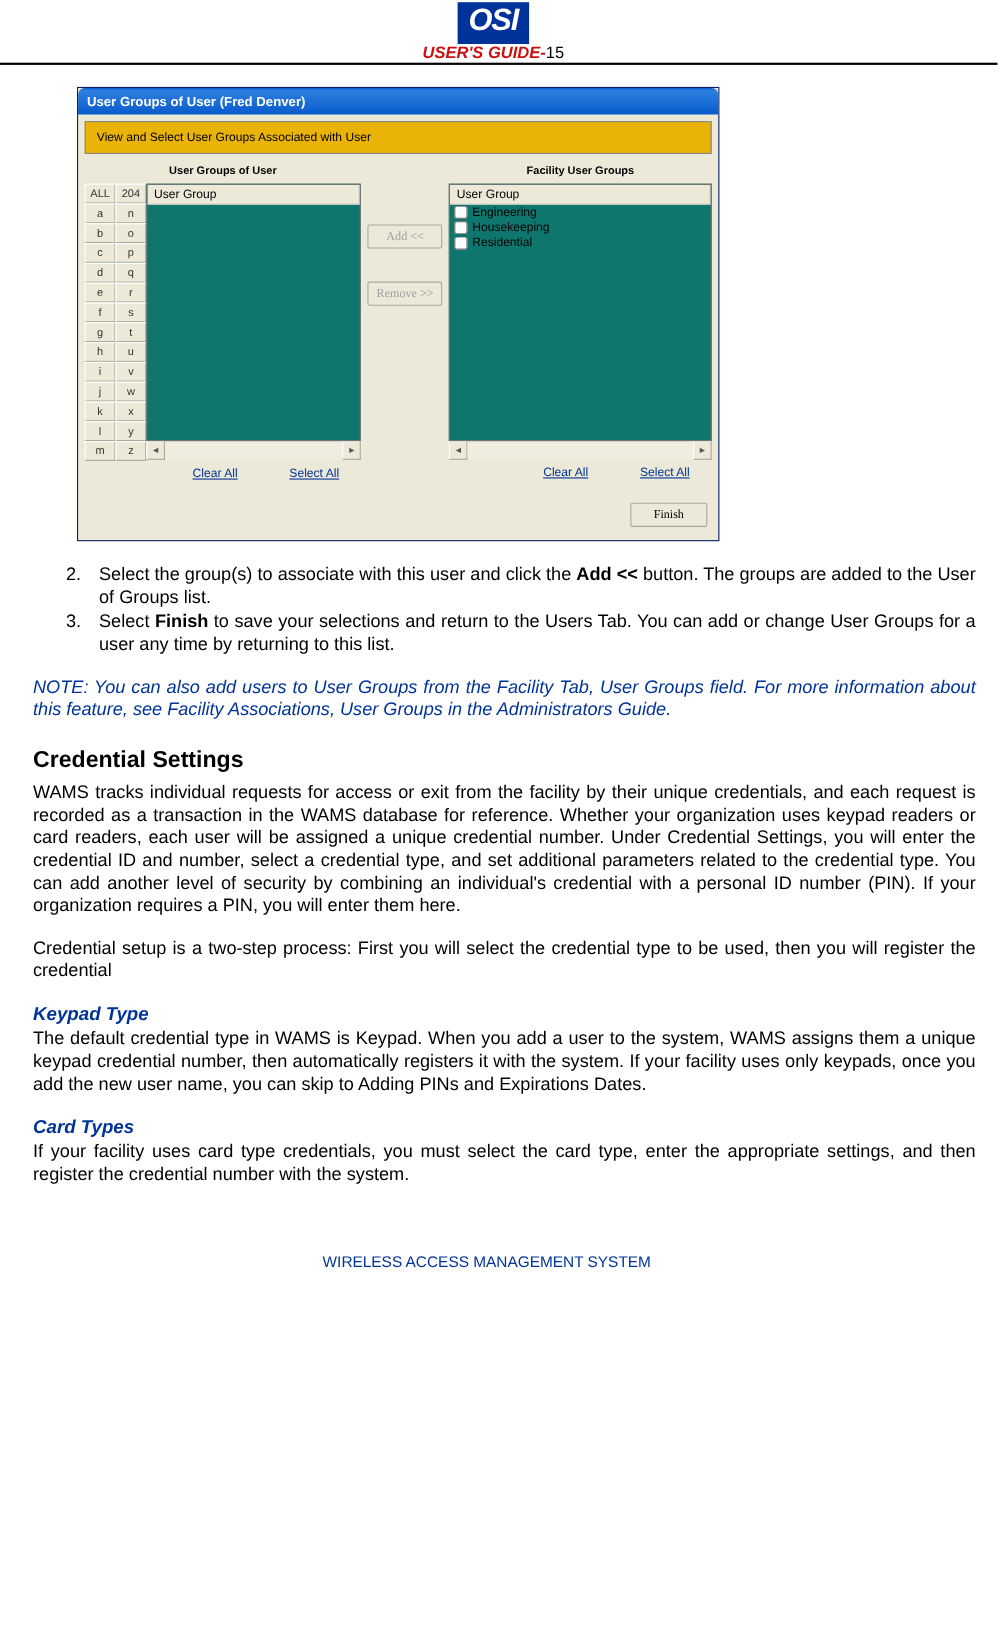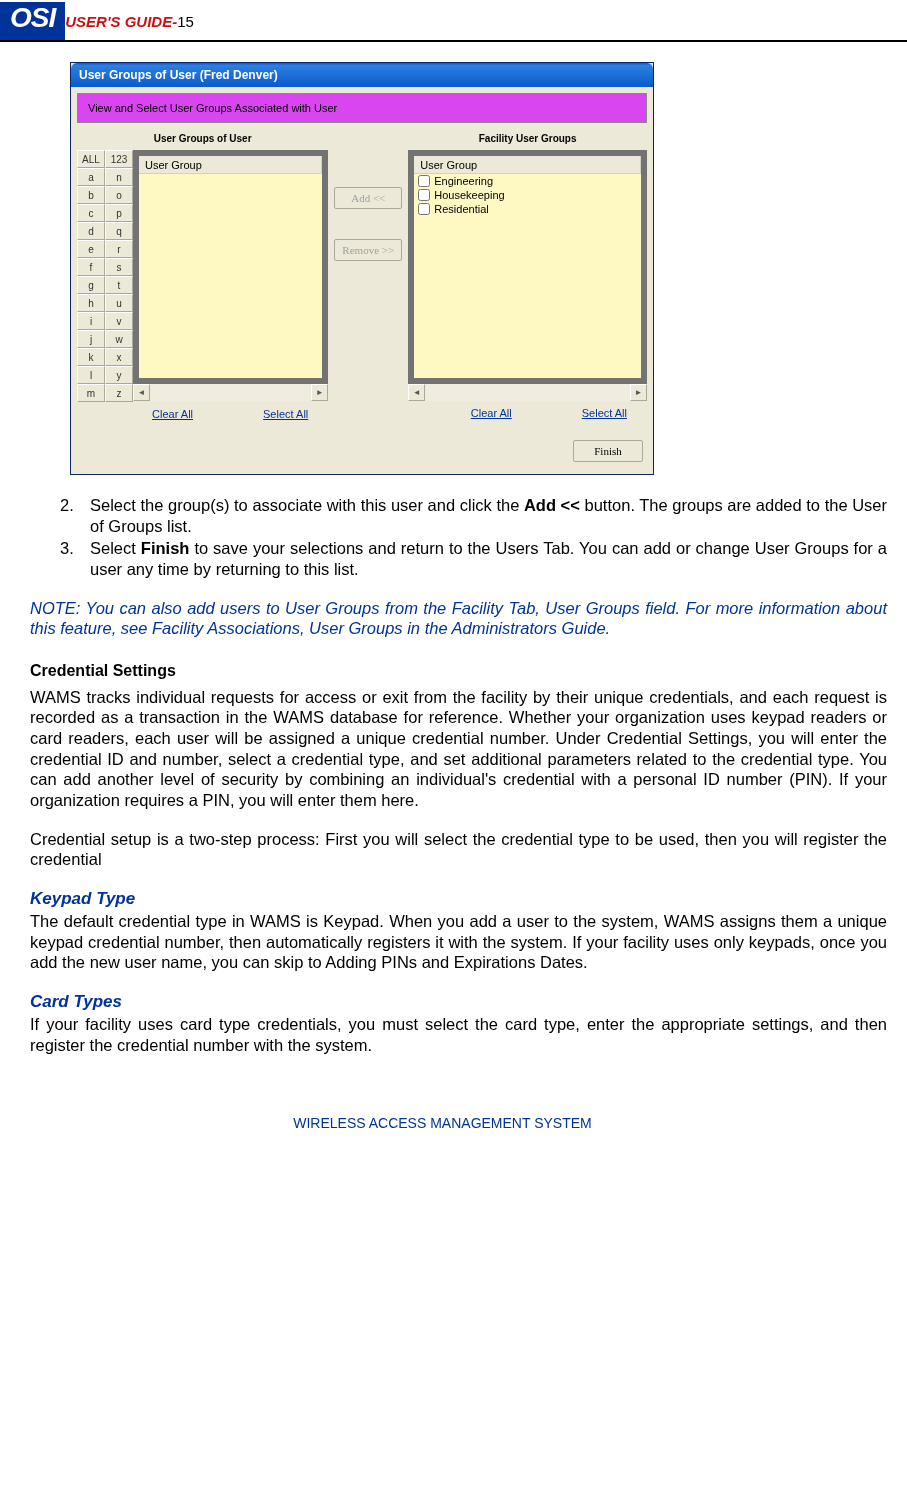--- a/index.html
+++ b/index.html
@@ -1,70 +1,70 @@
 <!DOCTYPE html>
 <html><head>
   <meta charset="utf-8">
   <style>
     * { box-sizing: border-box; margin: 0; padding: 0; }
     body { font-family: Arial, sans-serif; background: #fff; width: 907px; }
     
     
-    .page-header { display: flex; justify-content: flex-start; align-items: center; padding: 2px 10px 0 0; border-bottom: 2px solid #000; }
+    .page-header { display: flex; justify-content: center; align-items: center; padding: 2px 10px 0 0; border-bottom: 2px solid #000; flex-direction: column; }
     .logo { background: #003399; color: #fff; font-family: 'Arial Black', sans-serif; font-style: italic; font-weight: 900; font-size: 28px; padding: 0px 10px 6px 10px; letter-spacing: -1px; }
     .header-right { font-size: 15px; font-style: italic; color: #cc1010; font-weight: bold; }
     .header-right .pnum { font-style: normal; color: #000; font-weight: normal; font-size: 15px; margin-top: 18px; }
     
     
     .screenshot-wrap { padding: 20px 0 20px 70px; }
     .win { width: 584px; border: 1px solid #0a246a; background: #ece9d8; font-family: Tahoma, sans-serif; font-size: 11px; }
     .titlebar { background: linear-gradient(to bottom, #0a5bcc, #2d7fe0 10%, #0a5bcc); color: #fff; padding: 5px 8px; font-size: 12px; font-weight: bold; border-radius: 6px 6px 0 0; }
-    .instruction { background: #d946ef; border: 1px solid #888; margin: 6px 6px 4px 6px; padding: 8px 10px; font-size: 11px; color: #000; }
+    .instruction { background: #eab308; border: 1px solid #888; margin: 6px 6px 4px 6px; padding: 8px 10px; font-size: 11px; color: #000; }
     
     .main-area { display: flex; padding: 0 6px 6px 6px; gap: 0; }
     .col-left { flex: 1; }
     .col-mid { width: 80px; display: flex; flex-direction: column; justify-content: flex-start; align-items: center; padding-top: 60px; gap: 30px;}
     .col-right { flex: 0.95; }
     
     .section-title { text-align: center; font-weight: bold; font-size: 10px; padding: 6px 0; }
     
     .list-header { background: #ece9d8; border: 1px solid #fff; border-right-color:#919191; border-bottom-color:#919191; padding: 2px 6px; font-size: 11px; height:18px; display:flex; align-items:center;}
-    .list-box { background: #fef9c3; border: 6px solid #737373; height: 235px; overflow-y: auto; position: relative; }
+    .list-box { background: #0f766e; border: 1px solid #737373; height: 235px; overflow-y: auto; position: relative; }
     .list-box .list-header { border: none; border-bottom: 1px solid #d4d0c8; border-right: 1px solid #d4d0c8; background:#ece9d8; }
     
     .alpha-grid { display: grid; grid-template-columns: 28px 28px; grid-auto-rows: 18px; }
     .alpha-btn { border: 1px solid #fff; border-right-color:#aca899; border-bottom-color:#aca899; background: #ece9d8; font-size: 10px; display: flex; align-items: center; justify-content: center; cursor: pointer; color:#333; }
     
     .left-flex { display: flex; }
     .left-list-wrap { flex: 1; }
     
     .scroll-row { display: flex; align-items: center; background: #ece9d8; height: 17px; }
     .scroll-btn { width: 17px; height: 17px; border: 1px solid #fff; border-right-color:#aca899; border-bottom-color:#aca899; background: #ece9d8; font-size: 8px; display:flex; align-items:center; justify-content:center; color:#555;}
     .scroll-track { flex: 1; background: #f0ede0; height: 17px; }
     
-    .links-row { display: flex; justify-content: flex-end; gap: 70px; padding: 6px 20px 2px 0; font-size: 11px; }
+    .links-row { display: flex; justify-content: flex-end; gap: 47px; padding: 6px 20px 2px 0; font-size: 11px; }
     .link { color: #003399; text-decoration: underline; cursor: pointer; }
     
     .btn { background: #ece9d8; border: 1px solid #aca899; border-radius: 2px; padding: 2px 6px; font-size: 11px; min-width: 68px; height: 22px; cursor: pointer; color: #a0a0a0; font-family: Tahoma; }
     .btn.enabled { color: #000; }
     .finish-row { text-align: right; padding: 12px 10px 12px 0; }
     .btn-finish { min-width: 70px; color: #000; padding: 3px 14px; }
     
     .check-item { display: flex; align-items: center; gap: 4px; padding: 1px 4px; font-size: 11px; }
     .check-item input { width: 12px; height: 12px; }
     
     
     .doc-body { padding: 0 20px 40px 30px; font-size: 16.5px; line-height: 1.25; }
     .ol { padding-left: 30px; }
     .ol .li { display: flex; margin-bottom: 2px; }
     .ol .num { width: 30px; flex-shrink:0; }
     .ol .txt { flex: 1; text-align: justify; }
     .note { color: #003399; font-style: italic; margin-top: 18px; text-align: justify; }
     .note .label { font-weight: normal; }
-    .h2 { font-size: 16px; font-weight: bold; margin-top: 22px; margin-bottom: 6px; }
+    .h2 { font-size: 21px; font-weight: bold; margin-top: 22px; margin-bottom: 6px; }
     .para { margin-top: 0; text-align: justify; }
     .para2 { margin-top: 18px; text-align: justify;}
     .h3 { color: #003399; font-style: italic; font-weight: bold; font-size: 17px; margin-top: 18px; margin-bottom: 2px; }
     
     .footer { padding: 20px 22px 30px 0; text-align: center; color: #003399; font-size: 14px; font-family: Arial; }
   </style>
 </head>
 <body>
 
 <div class="page-header">
@@ -79,21 +79,21 @@
     <div class="titlebar">User Groups of User (Fred Denver)</div>
     <div class="instruction">View and Select User Groups Associated with User</div>
 
     <div class="main-area">
 
       <div class="col-left">
         <div class="section-title">User Groups of User</div>
         <div class="left-flex">
           <div class="alpha-grid">
             <div class="alpha-btn">ALL</div>
-            <div class="alpha-btn">123</div>
+            <div class="alpha-btn">204</div>
             <div class="alpha-btn">a</div>
             <div class="alpha-btn">n</div>
             <div class="alpha-btn">b</div>
             <div class="alpha-btn">o</div>
             <div class="alpha-btn">c</div>
             <div class="alpha-btn">p</div>
             <div class="alpha-btn">d</div>
             <div class="alpha-btn">q</div>
             <div class="alpha-btn">e</div>
             <div class="alpha-btn">r</div>

